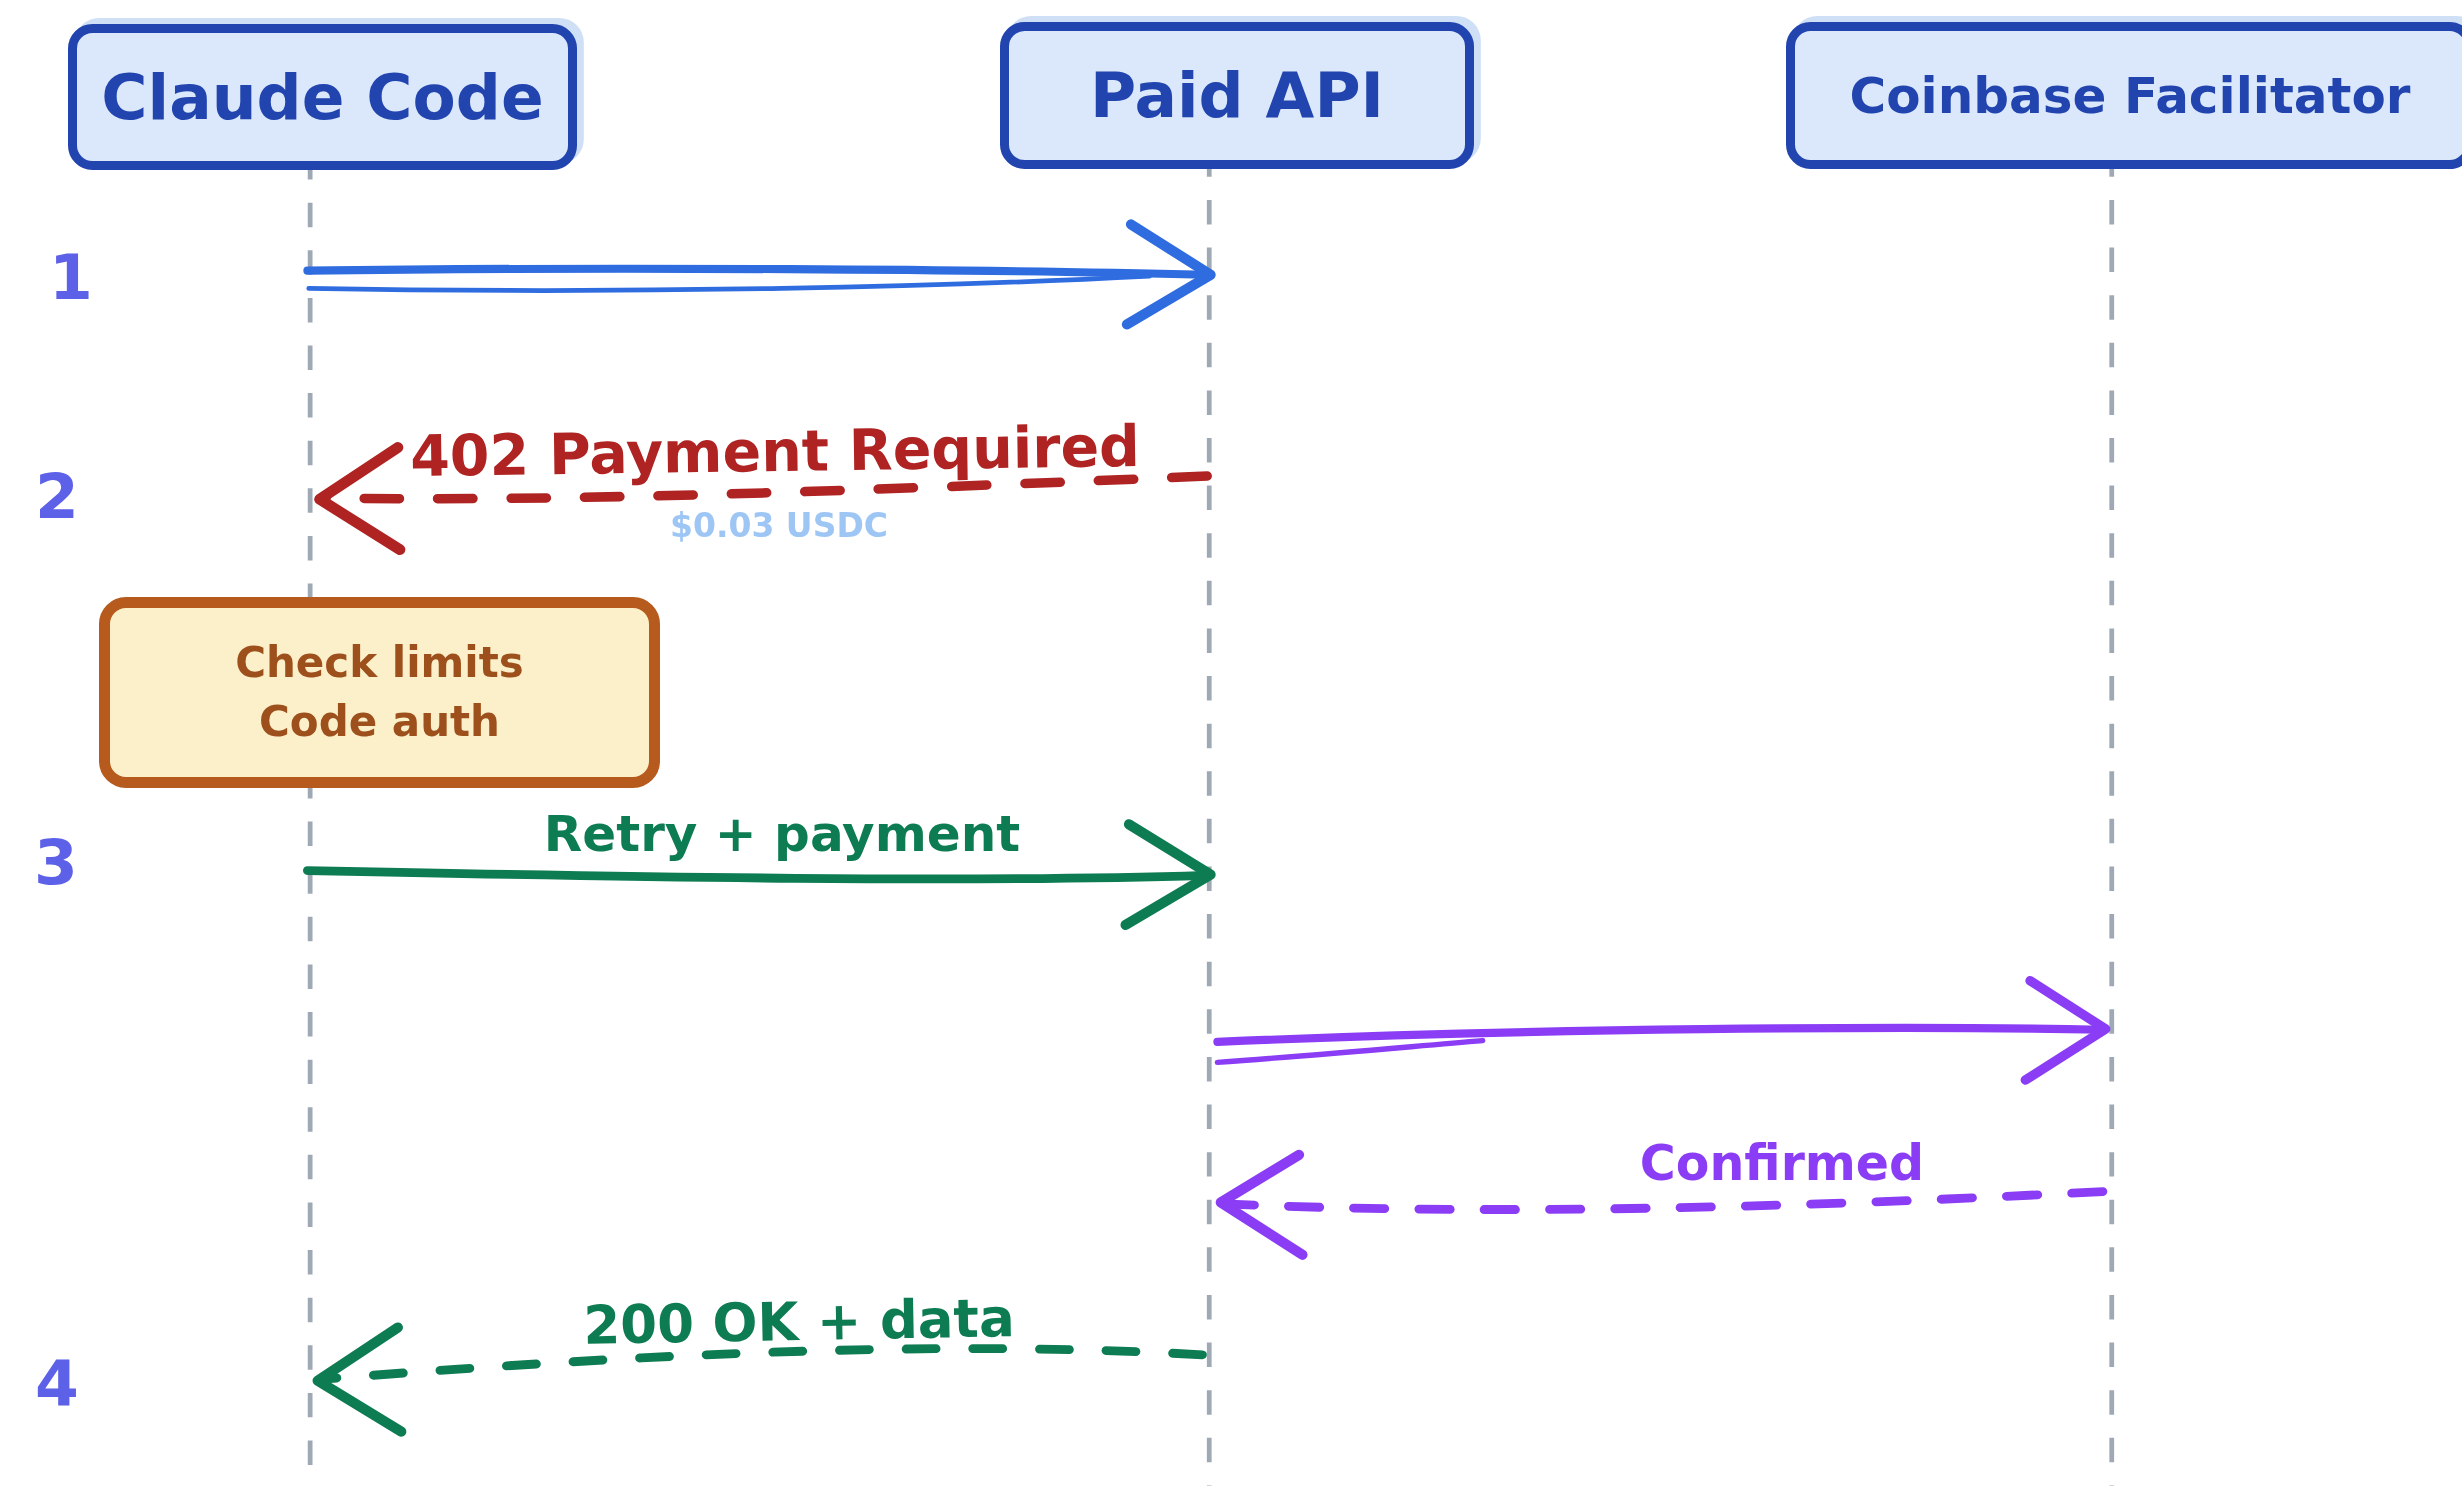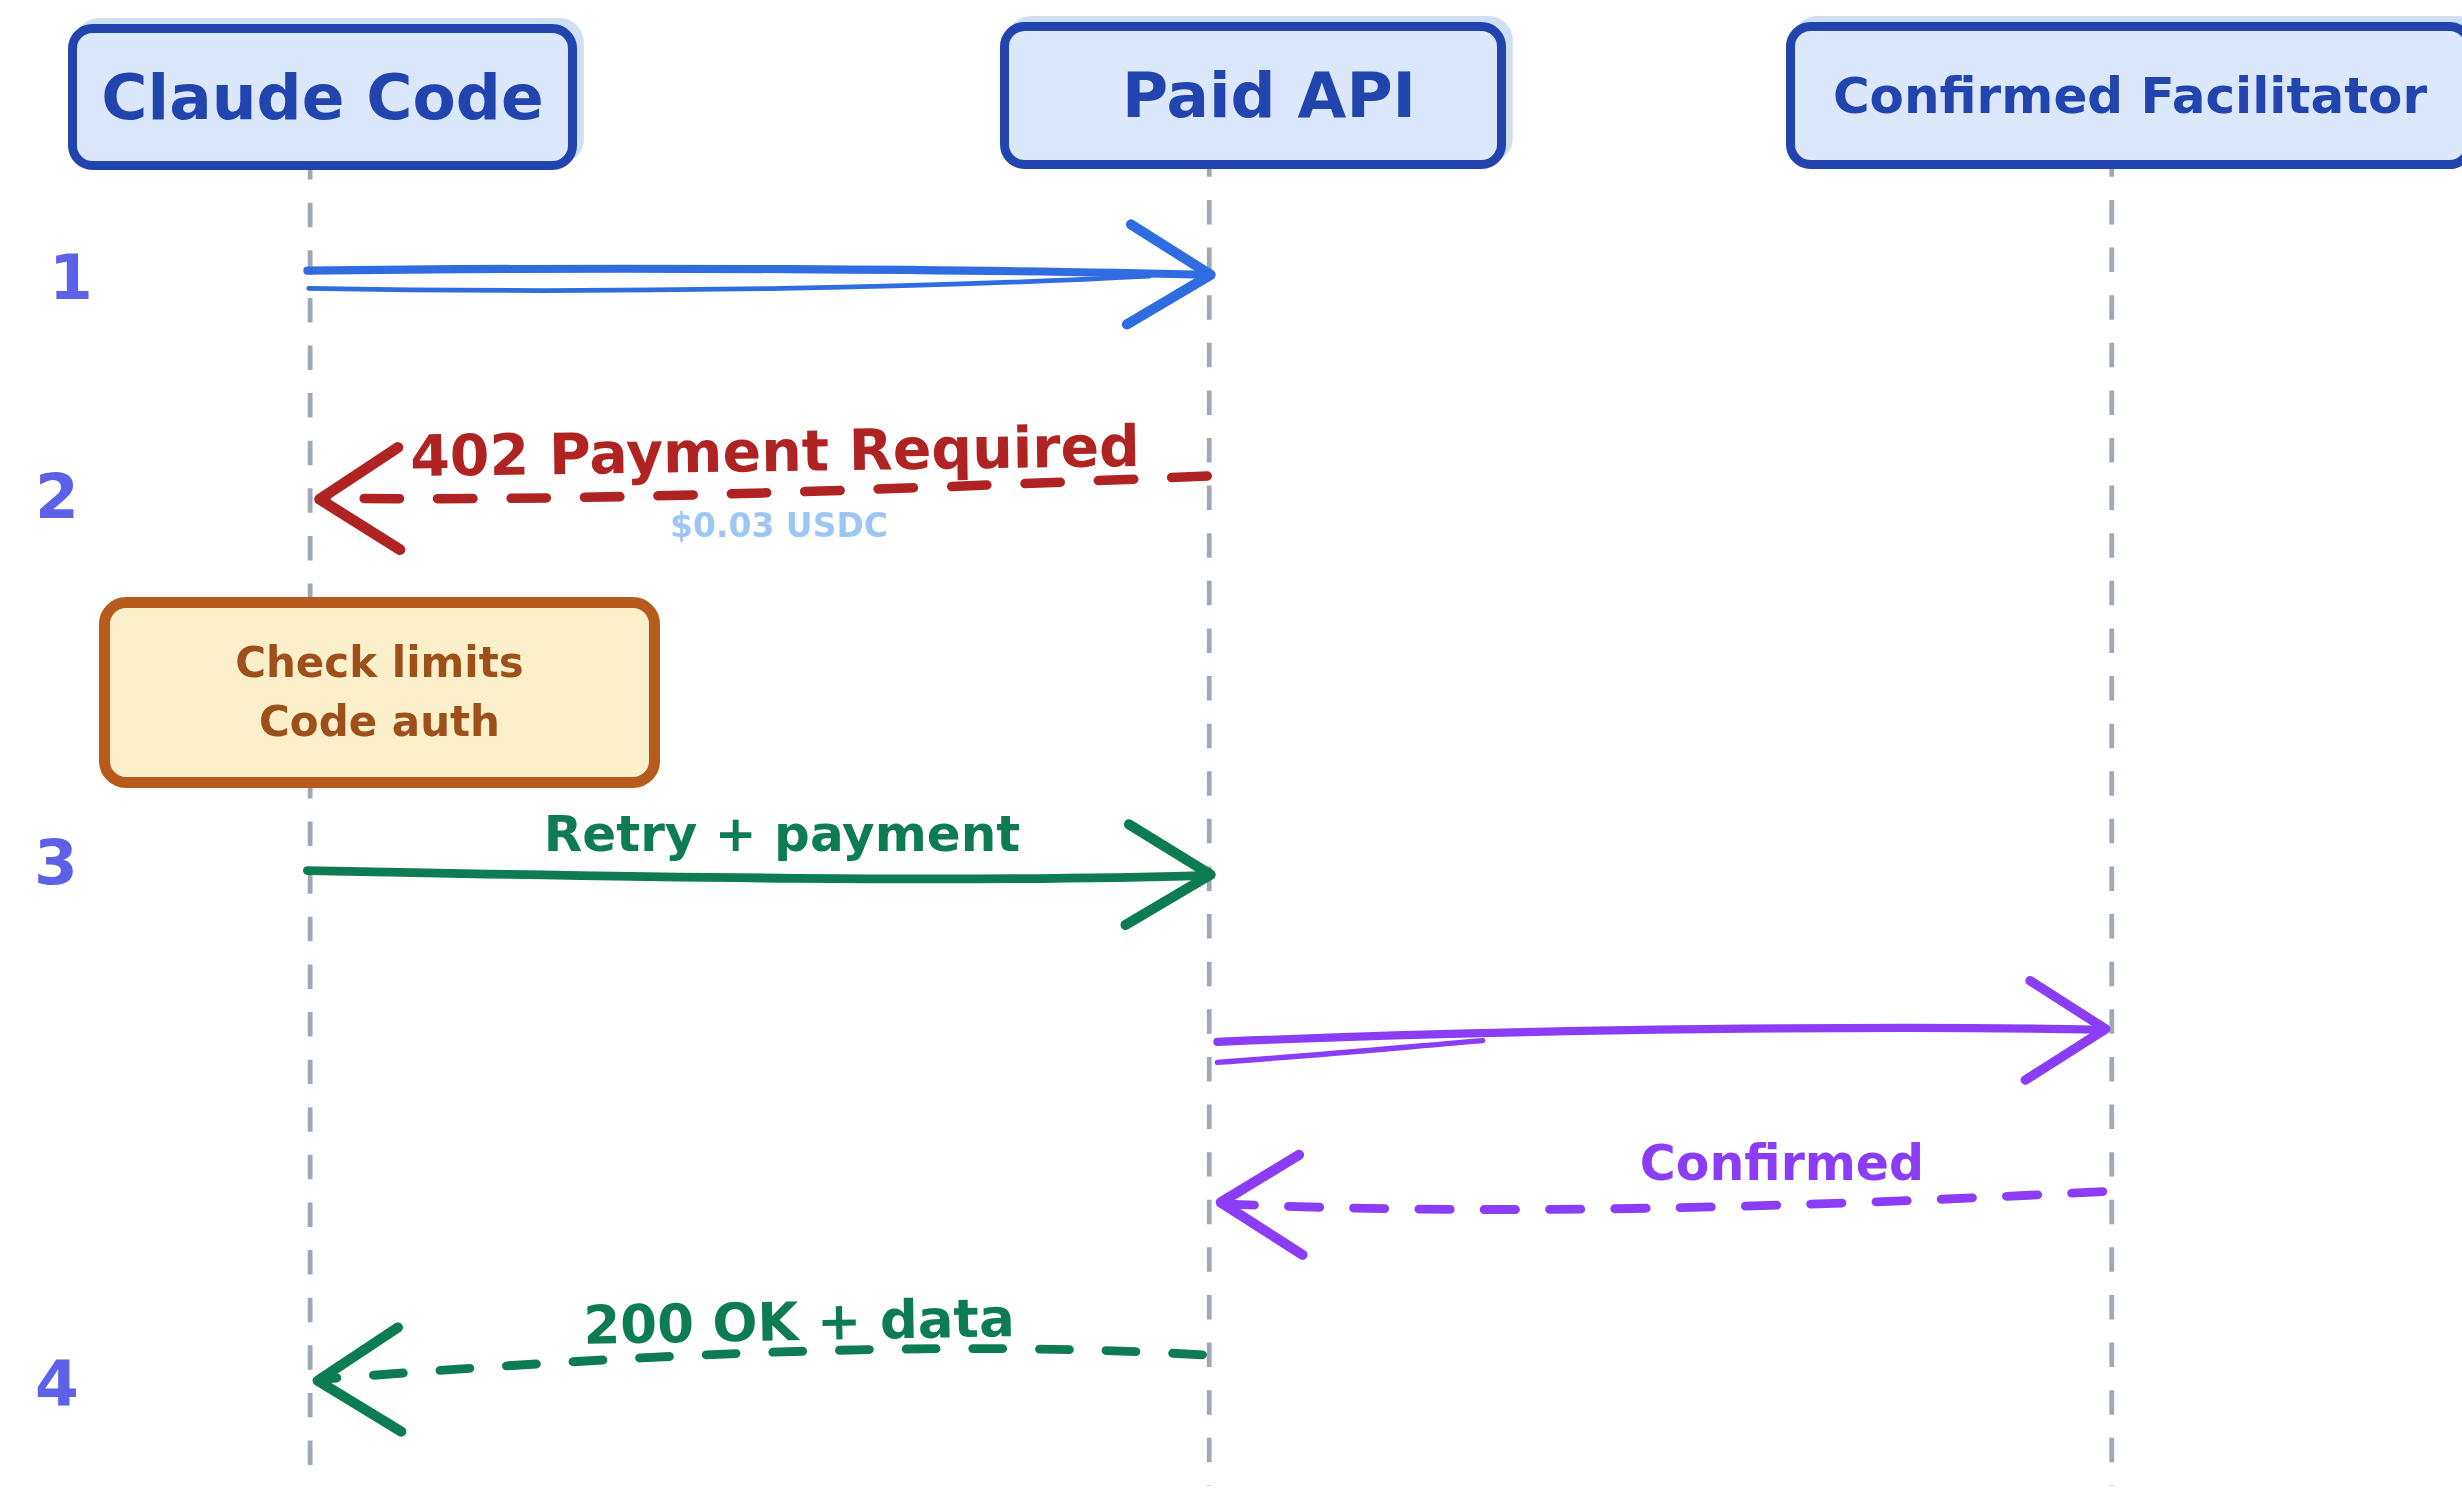--- a/index.html
+++ b/index.html
@@ -17,21 +17,21 @@
     display:flex;align-items:center;justify-content:center;
     background:#dbe7fa;
     border:9.5px solid #2144af;
     border-radius:24.5px;
     color:#2144af;
     font-weight:bold;
     white-space:nowrap;
     box-shadow:6.8px -6.1px 0 #cfe0f6;
   }
   .actor-1{left:68px;top:24px;width:491px;height:128px;font-size:63px;}
-  .actor-2{left:1000px;top:22.4px;width:456px;height:129px;font-size:63px;padding-left:32px;}
+  .actor-2{left:1000px;top:22.4px;width:456px;height:129px;font-size:63px;}
   .actor-3{left:1786px;top:22.4px;width:670px;height:129px;font-size:50px;}
   .num{
     position:absolute;
     color:#5d61e8;
     font-weight:bold;
     font-size:63px;
     line-height:1;
   }
   .num-1{left:49px;top:246px;}
   .num-2{left:35px;top:465px;}
@@ -110,21 +110,21 @@
     </g>
   </svg>
 
   <div class="actor actor-1">
     <span>Claude Code</span>
   </div>
   <div class="actor actor-2">
     <span>Paid API</span>
   </div>
   <div class="actor actor-3">
-    <span>Confirmed Facilitator</span>
+    <span>Coinbase Facilitator</span>
   </div>
 
   <div class="num num-1">1</div>
   <div class="num num-2">2</div>
   <div class="num num-3">3</div>
   <div class="num num-4">4</div>
 
   <div class="msg-label lbl-402">402 Payment Required</div>
   <div class="msg-label lbl-usdc">$0.03 USDC</div>
   <div class="msg-label lbl-retry">Retry + payment</div>

